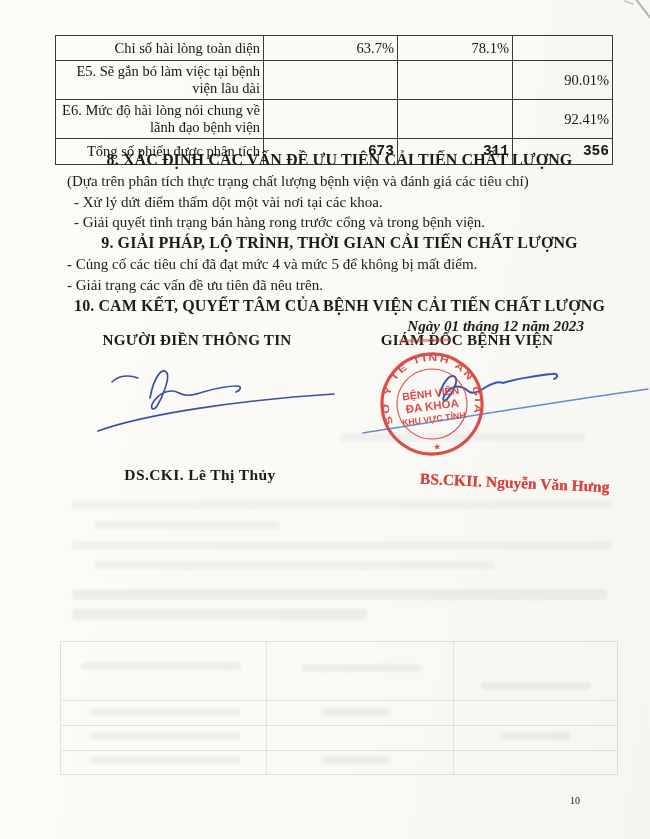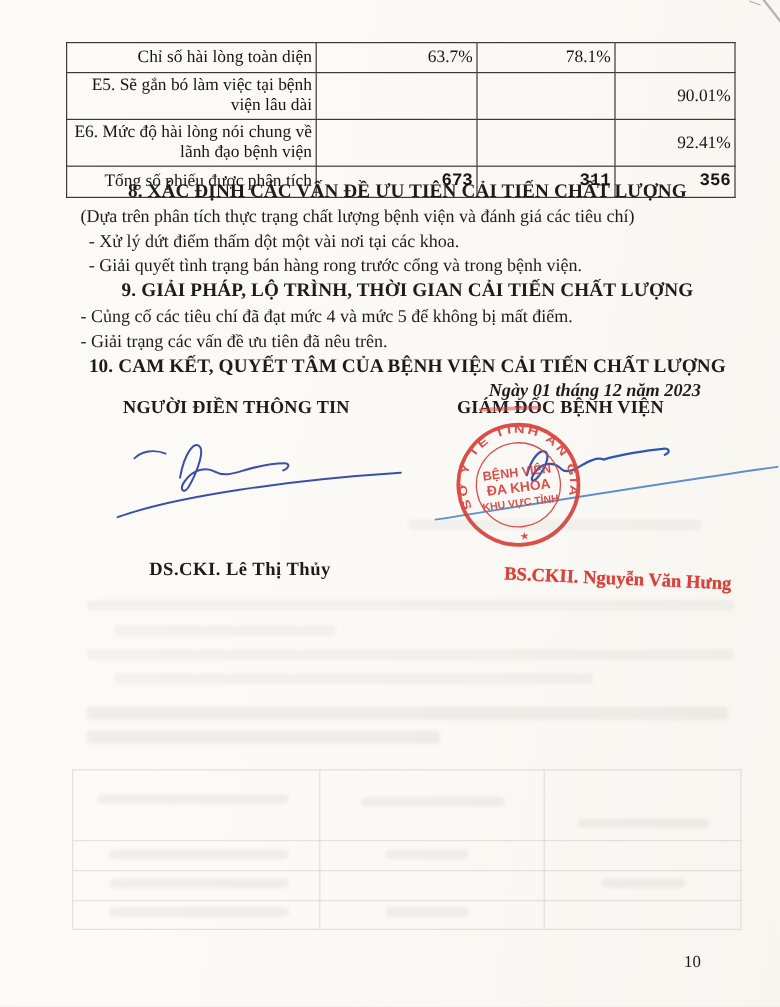--- a/index.html
+++ b/index.html
@@ -36,21 +36,21 @@
   .sig-name-left  { position:absolute; top:466px; left:200px; transform:translateX(-50%);
                     font-weight:bold; font-size:15.5px; letter-spacing:.4px; white-space:nowrap; }
   .sig-name-right { position:absolute; top:474px; left:420px; color:#d8423c;
                     font-weight:bold; font-size:15.5px; white-space:nowrap;
                     transform:rotate(2.5deg); text-shadow:0 0 .6px rgba(216,66,60,.8); }
   .red-smear { position:absolute; top:339px; left:399px; width:52px; height:3px;
                background:#d8423c; opacity:.5; border-radius:2px; transform:rotate(-2deg); }
   .sig-svg { position:absolute; }
   .stamp-svg { position:absolute; left:376px; top:348px; opacity:.93; }
   
-  .page-number { position:absolute; top:795px; left:570px; font-size:14px; }
+  .page-number { position:absolute; top:795px; left:570px; font-size:10px; }
   .crease1 { position:absolute; top:6px; left:616px; width:52px; height:1.5px;
              background:#b7b4ae; transform:rotate(52deg); }
   .crease2 { position:absolute; top:2px; left:624px; width:10px; height:1px;
              background:#b0ada7; transform:rotate(20deg); }
   .ghost { position:absolute; background:#8f8e88; opacity:.08; height:9px;
            border-radius:4px; filter:blur(1.3px); }
   .ghost.gh { opacity:.11; height:11px; }
   .ghost-table { position:absolute; top:641px; left:60px; width:556px; height:132px;
                  border:1px solid rgba(125,124,118,.20); }
   .ghost-table .v { position:absolute; top:0; width:1px; height:100%; background:rgba(125,124,118,.18); }

